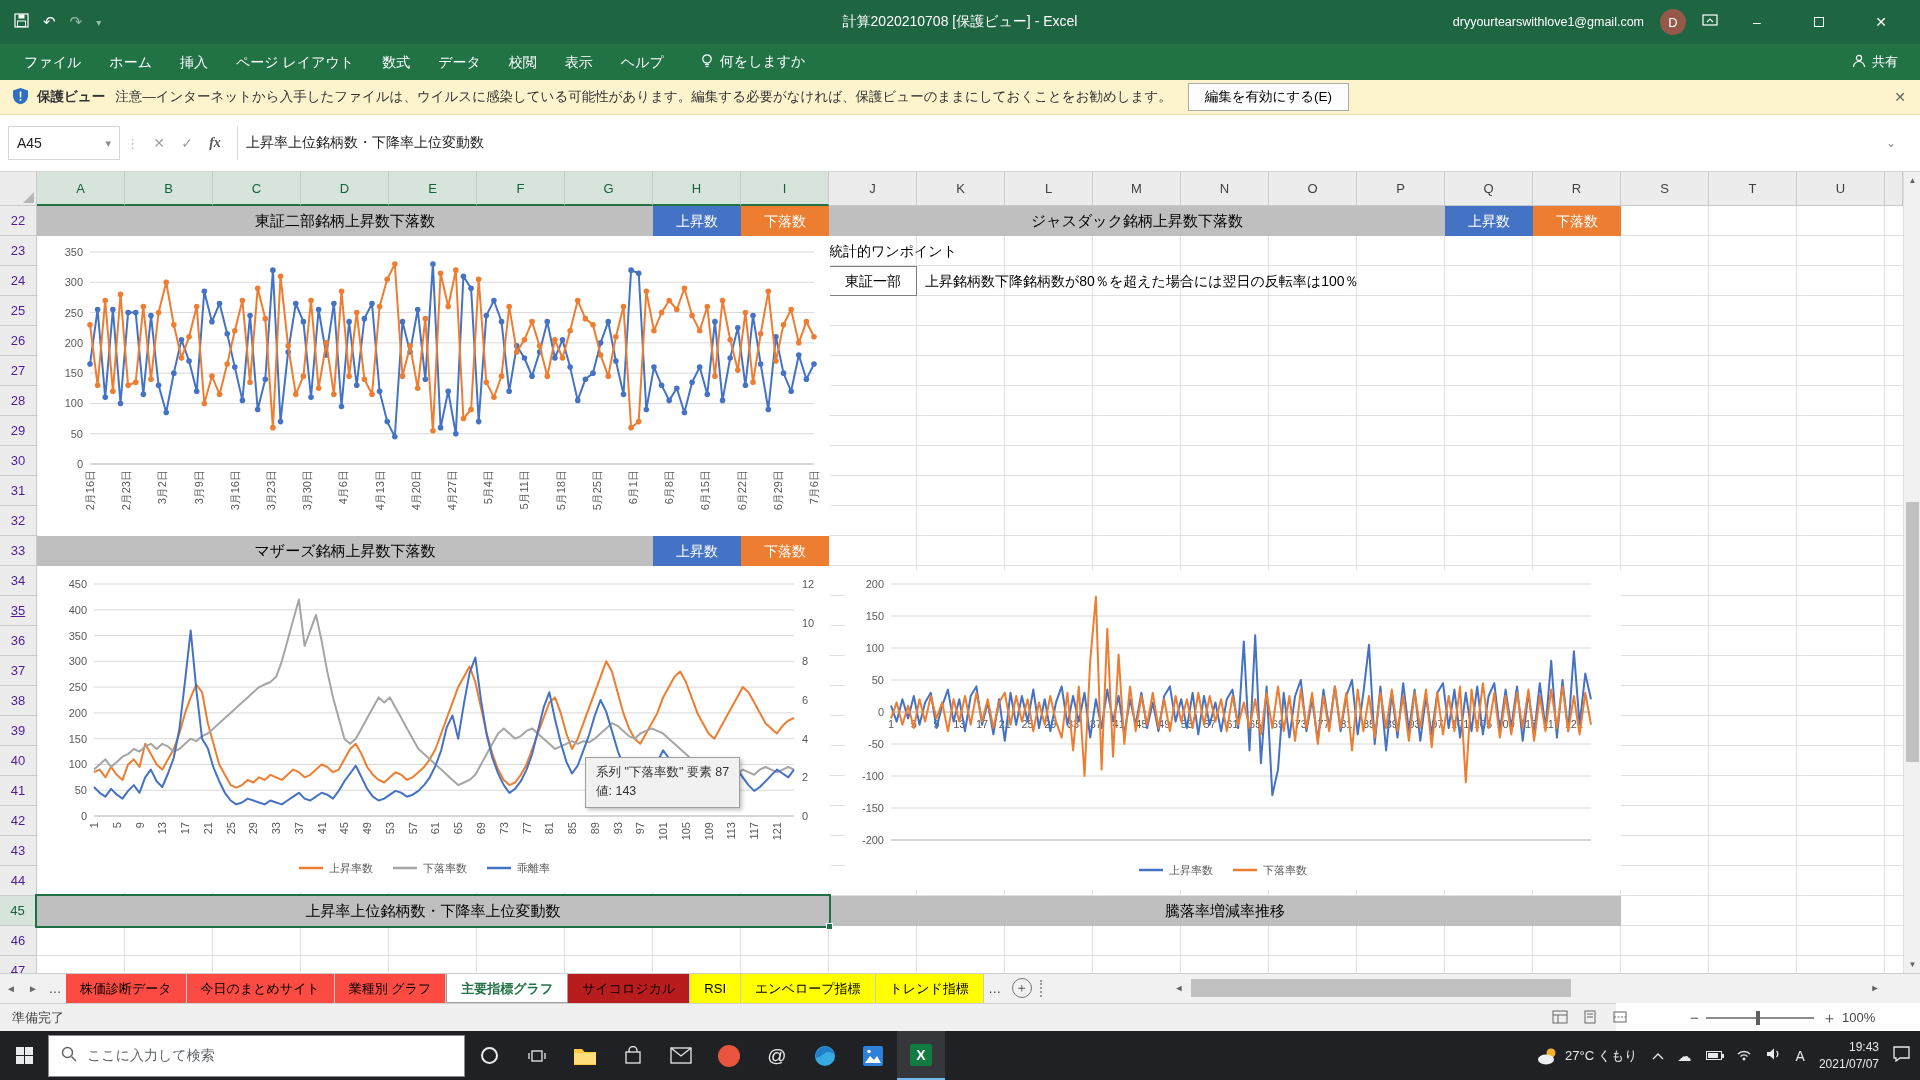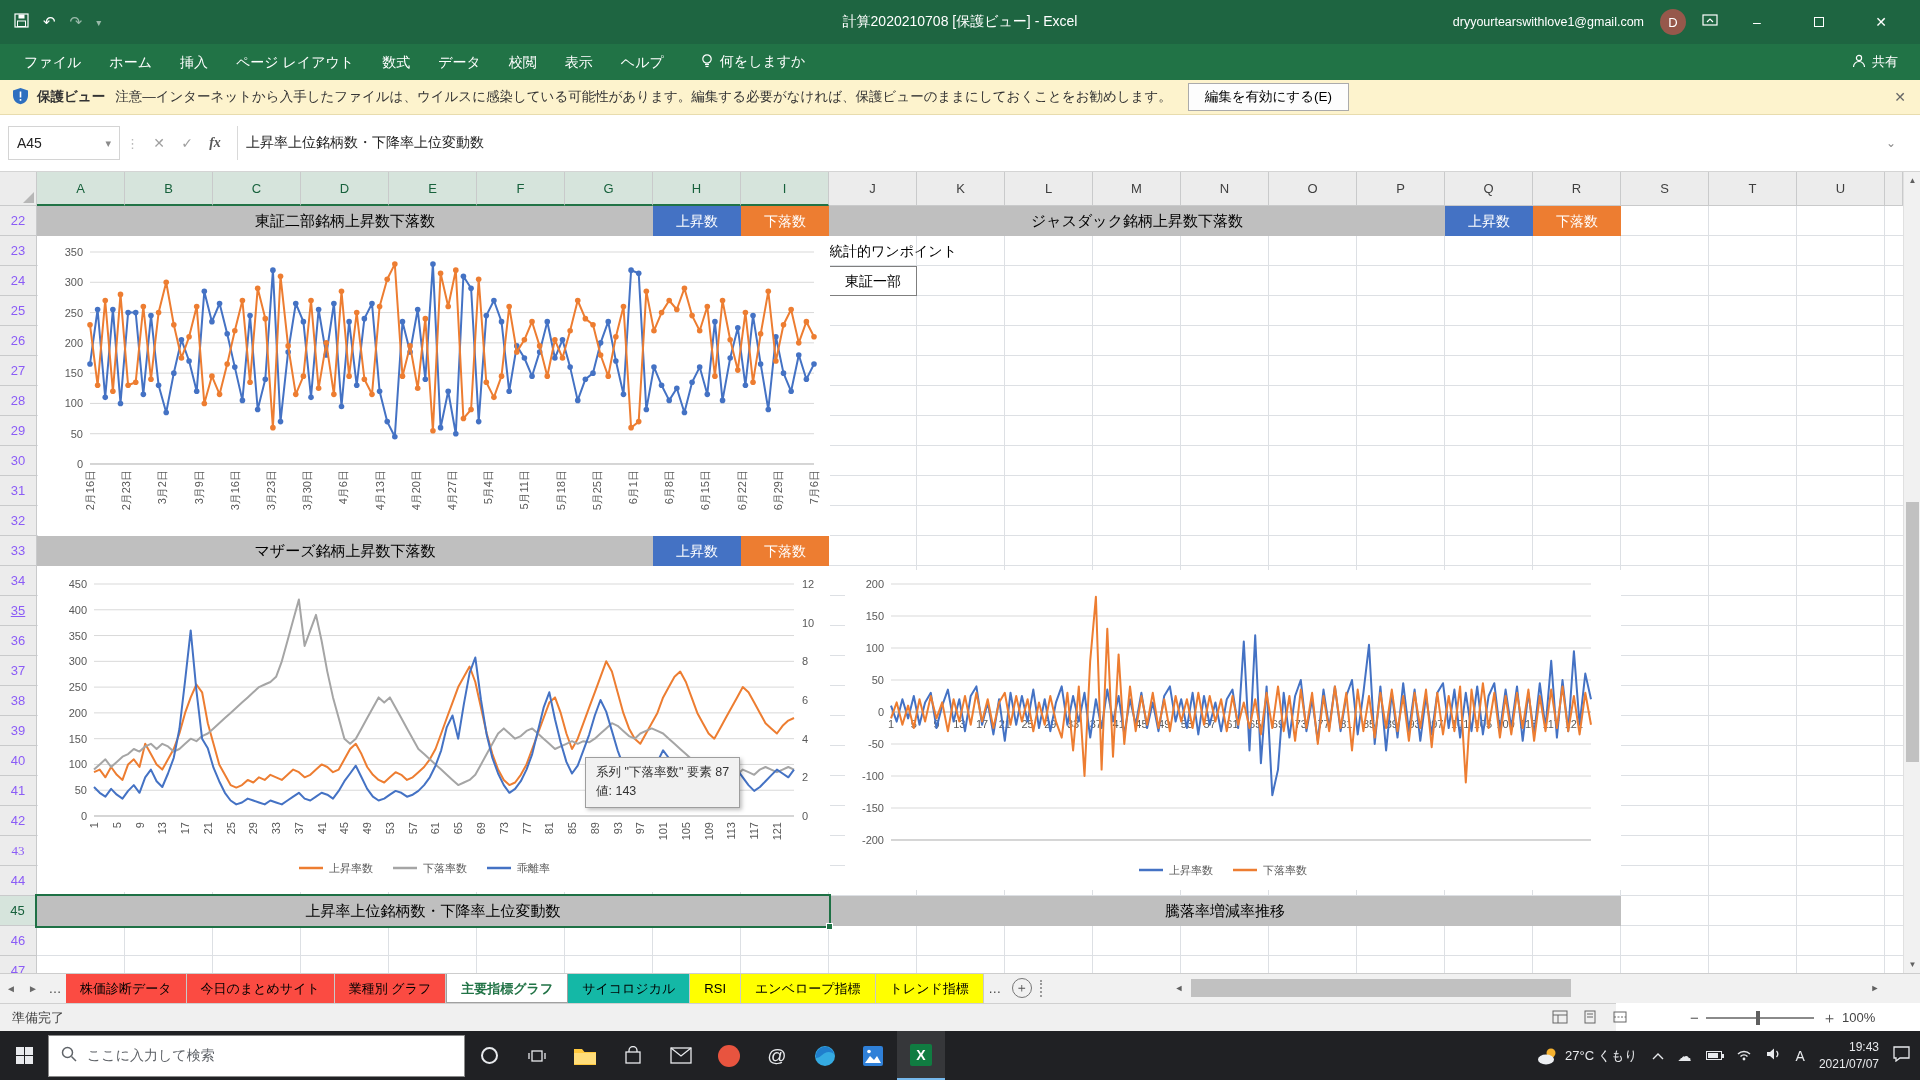--- a/index.html
+++ b/index.html
@@ -49,21 +49,21 @@
   .fcontent{font-size:14px;color:#222;flex:1}
   .fexpand{color:#8a8a8a;padding-right:24px;font-size:12px}
 
   
   .corner{position:absolute;left:0;top:172px;width:37px;height:34px;background:#ececec;border-right:1px solid #c9cacb;border-bottom:1px solid #c9cacb}
   .corner:after{content:"";position:absolute;right:2px;bottom:2px;border-left:11px solid transparent;border-bottom:11px solid #b7b7b7}
   .colhead{position:absolute;top:172px;height:34px;width:88px;background:#ececec;border-right:1px solid #c9cacb;
     border-bottom:1px solid #c9cacb;font-size:13px;color:#3f3f3f;text-align:center;line-height:34px}
   .colhead.sel{background:#d6e4dc;border-bottom:2px solid #217346;color:#17613c}
   .rowhead{position:absolute;left:0;width:37px;height:30px;background:#ececec;border-right:1px solid #c9cacb;
-    border-bottom:1px solid #c9cacb;font-size:13px;color:#8b5cf6;text-align:center;line-height:30px}
+    border-bottom:1px solid #c9cacb;font-size:13px;color:#4c1d95;text-align:center;line-height:30px}
   .rowhead.sel{background:#d6e4dc;border-right:2px solid #217346;color:#17613c}
   .gridbg{position:absolute;left:37px;top:206px;width:1866px;height:767px;background:#fff;
     background-image:repeating-linear-gradient(to right,transparent 0 87px,#dde0e4 87px 88px),
                      repeating-linear-gradient(to bottom,transparent 0 29px,#dde0e4 29px 30px)}
 
   
   .band{position:absolute;height:30px;line-height:30px;background:#bfbfbf;color:#000;font-size:15px;
     text-align:center;z-index:1;white-space:nowrap;overflow:hidden}
   .chip{position:absolute;height:30px;width:88px;line-height:30px;color:#fff;font-size:14px;text-align:center;z-index:1}
   .chip.blue{background:#4472c4}.chip.orange{background:#ed7d31}
@@ -261,37 +261,38 @@
       <div class="rowhead" style="top: 536px;">33</div>
       <div class="rowhead" style="top: 566px;">34</div>
       <div class="rowhead" style="top: 596px; text-decoration: underline;">35</div>
       <div class="rowhead" style="top: 626px;">36</div>
       <div class="rowhead" style="top: 656px;">37</div>
       <div class="rowhead" style="top: 686px;">38</div>
       <div class="rowhead" style="top: 716px;">39</div>
       <div class="rowhead" style="top: 746px;">40</div>
       <div class="rowhead" style="top: 776px;">41</div>
       <div class="rowhead" style="top: 806px;">42</div>
-      <div class="rowhead" style="top: 836px; font-family: Liberation Serif, serif;">43</div>
+      <div class="rowhead" style="top: 836px;">43</div>
       <div class="rowhead" style="top: 866px;">44</div>
       <div class="rowhead sel" style="top: 896px;">45</div>
       <div class="rowhead" style="top: 926px;">46</div>
       <div class="rowhead" style="top: 956px;">47</div>
     </div>
   <div class="gridbg"></div>
 
   <div class="band" style="left:37px;top:206px;width:616px">東証二部銘柄上昇数下落数</div>
   <div class="chip blue" style="left:653px;top:206px">上昇数</div>
   <div class="chip orange" style="left:741px;top:206px">下落数</div>
   <div class="band" style="left:829px;top:206px;width:616px">ジャスダック銘柄上昇数下落数</div>
   <div class="chip blue" style="left:1445px;top:206px">上昇数</div>
   <div class="chip orange" style="left:1533px;top:206px">下落数</div>
 
   <div class="note" style="left:829px;top:236px">統計的ワンポイント</div>
   <div class="note cellbox" style="left:829px;top:266px;line-height:28px">東証一部</div>
+  <div class="note" style="left:925px;top:266px">上昇銘柄数下降銘柄数が80％を超えた場合には翌日の反転率は100％</div>
 
   <div class="band" style="left:37px;top:536px;width:616px">マザーズ銘柄上昇数下落数</div>
   <div class="chip blue" style="left:653px;top:536px">上昇数</div>
   <div class="chip orange" style="left:741px;top:536px">下落数</div>
 
   <div class="chartbox" style="left:38px;top:236px;width:792px;height:300px">
     <svg width="792" height="300">
         <line x1="52" x2="776" y1="228" y2="228" stroke="#d9d9d9" stroke-width="1"></line>
         <text x="45" y="232" text-anchor="end" class="tick">0</text>
         <line x1="52" x2="776" y1="197.71428571428572" y2="197.71428571428572" stroke="#d9d9d9" stroke-width="1"></line>
@@ -677,21 +678,21 @@
 
   <div class="tabbar">
     <span class="tnav">◄</span>
     <span class="tnav">►</span>
     <span class="tellipsis">…</span>
     <div id="sheet-tab-list" style="display:flex">
         <div class="stab" style="background: rgb(251, 75, 66);">株価診断データ</div>
         <div class="stab" style="background: rgb(251, 75, 66);">今日のまとめサイト</div>
         <div class="stab" style="background: rgb(251, 75, 66);">業種別 グラフ</div>
         <div class="stab active">主要指標グラフ</div>
-        <div class="stab" style="background: #14b8a6;">サイコロジカル</div>
+        <div class="stab" style="background: #b91c1c;">サイコロジカル</div>
         <div class="stab" style="background: rgb(255, 255, 0);">RSI</div>
         <div class="stab" style="background: rgb(255, 255, 0);">エンベロープ指標</div>
         <div class="stab" style="background: rgb(255, 255, 0);">トレンド指標</div>
       </div>
     <span class="tellipsis">…</span>
     <span class="newsheet">＋</span>
     <span class="tsplit"></span>
   </div>
   <div class="hscroll">
     <span class="harrow" style="left:0">◄</span>

